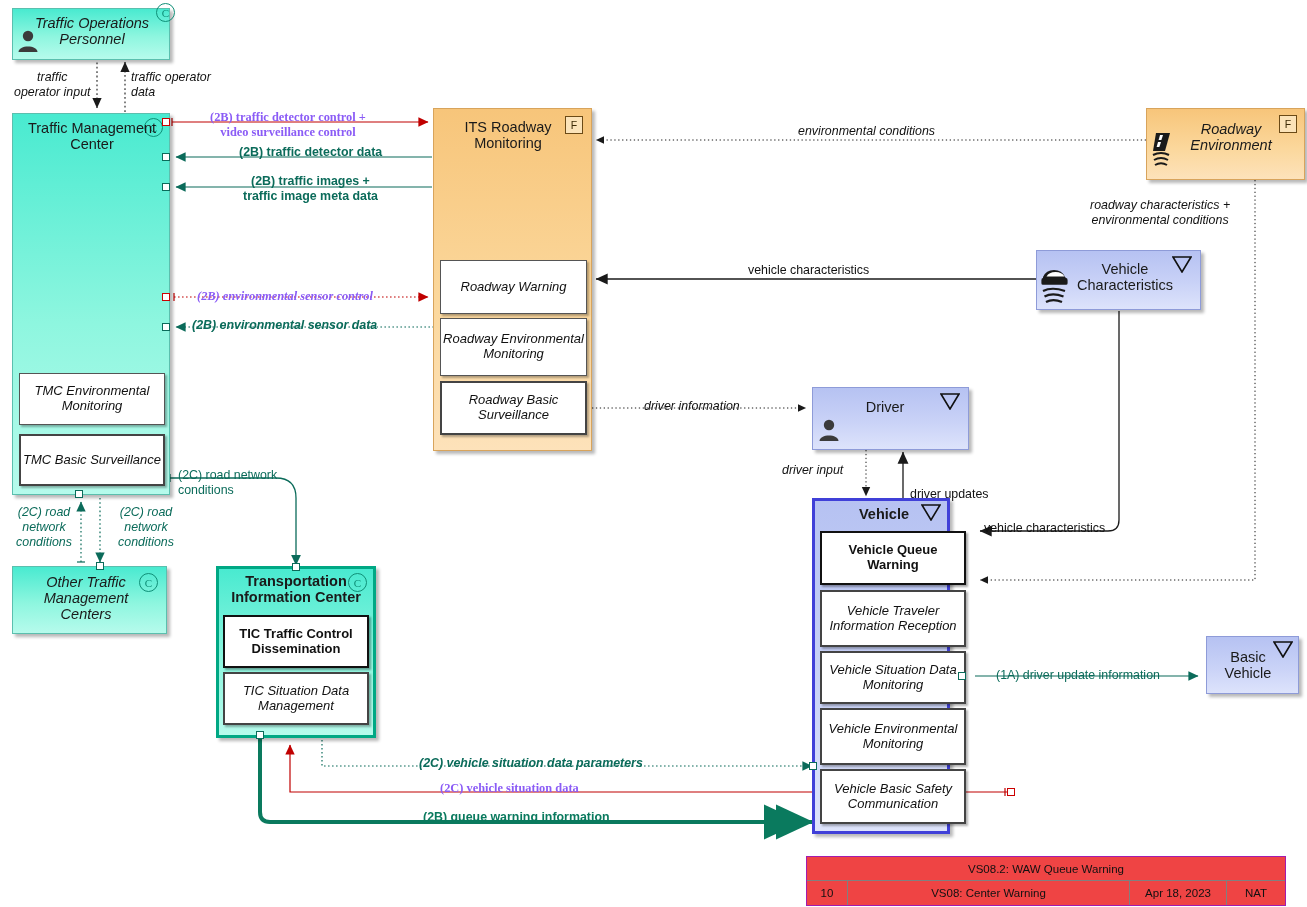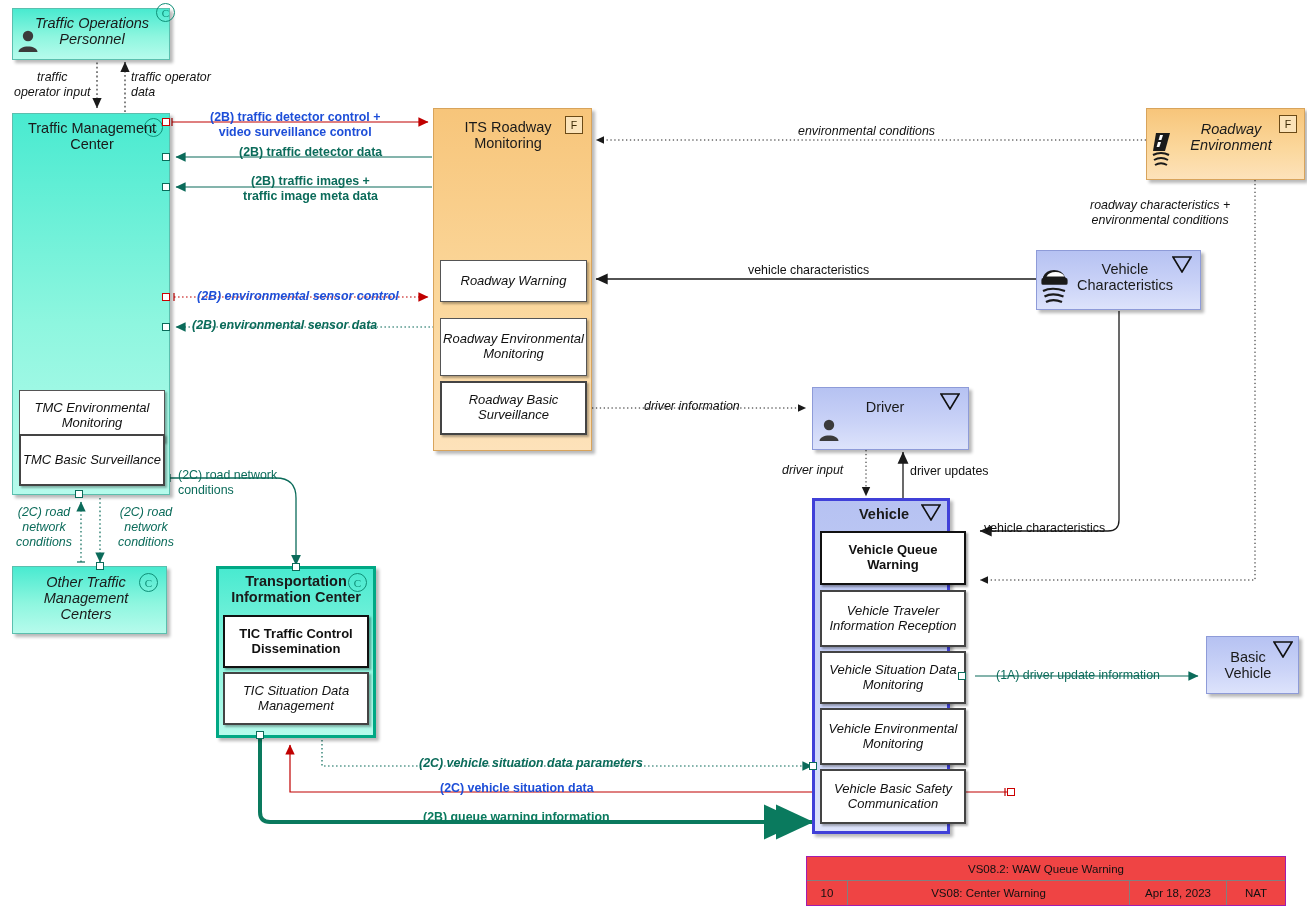--- a/index.html
+++ b/index.html
@@ -22,21 +22,21 @@
       display:flex;align-items:center;justify-content:center;text-align:center;
       font-size:13px;line-height:1.13;color:#111;box-shadow:2px 2px 2px rgba(0,0,0,.3);}
   .fo.italic{font-style:italic;}
   .fo.heavy{border:2.5px solid #111;font-weight:bold;box-shadow:2px 2px 2px rgba(0,0,0,.35);}
   .fo.mid{border:2px solid #444;font-style:italic;}
   
   .flow{position:absolute;font-size:12.4px;line-height:1.2;white-space:nowrap;}
   .flow.ital{font-style:italic;}
   .flow.bold{font-weight:bold;}
   .c-teal{color:#0b6b5a;}
-  .c-red{color:#1d4ed8;}
+  .c-red{color:#8b5cf6;font-family:Liberation Serif, serif;}
   .c-blk{color:#111;}
   .c-grn{color:#0a7a5e;}
   
   .badge-c{position:absolute;width:17px;height:17px;border-radius:50%;border:1.6px solid #0f8f77;
       background:transparent;font-size:11px;color:#0f8f77;display:flex;align-items:center;justify-content:center;
       font-family:"Liberation Serif",serif;}
   .badge-f{position:absolute;width:16px;height:16px;border:1.4px solid #6b4a16;background:#fbe3b9;
       font-size:10.5px;color:#3d2b06;display:flex;align-items:center;justify-content:center;}
   .badge-v{position:absolute;width:20px;height:17px;}
   
@@ -132,21 +132,21 @@
     <svg class="person" style="left:4px;top:20px;" viewBox="0 0 22 24">
       <circle cx="11" cy="7" r="5.2" fill="#3b3b3b"></circle>
       <path d="M1.5,23 C1.5,15.5 20.5,15.5 20.5,23 z" fill="#3b3b3b"></path>
     </svg>
     <div class="label ttl-i" style="left:8px;top:6px;width:142px;">Traffic Operations Personnel</div>
   </div>
 
   <div class="box center shadow" style="left:12px;top:113px;width:158px;height:382px;">
     <div class="badge-c" style="right:6px;top:4px;">C</div>
     <div class="label ttl" style="left:6px;top:6px;width:146px;">Traffic Management Center</div>
-    <div class="fo italic" style="left:6px;top:276px;width:146px;height:52px;">TMC Environmental Monitoring</div>
+    <div class="fo italic" style="left:6px;top:259px;width:146px;height:52px;">TMC Environmental Monitoring</div>
     <div class="fo mid" style="left:6px;top:320px;width:146px;height:52px;">TMC Basic Surveillance</div>
   </div>
   <div class="cs red" style="left:162px;top:118px;"></div>
   <div class="cs teal" style="left:162px;top:153px;"></div>
   <div class="cs teal" style="left:162px;top:183px;"></div>
   <div class="cs red" style="left:162px;top:293px;"></div>
   <div class="cs teal" style="left:162px;top:323px;"></div>
   <div class="cs teal" style="left:75px;top:490px;"></div>
 
   <div class="box center shadow" style="left:12px;top:566px;width:155px;height:68px;">
@@ -160,21 +160,21 @@
     <div class="label ttl-b" style="left:4px;top:4px;width:146px;">Transportation Information Center</div>
     <div class="fo mid" style="left:4px;top:103px;width:146px;height:53px;">TIC Situation Data Management</div>
     <div class="fo heavy" style="left:4px;top:46px;width:146px;height:53px;">TIC Traffic Control Dissemination</div>
   </div>
   <div class="cs teal" style="left:292px;top:563px;"></div>
   <div class="cs teal" style="left:256px;top:731px;"></div>
 
   <div class="box field shadow" style="left:433px;top:108px;width:159px;height:343px;">
     <div class="badge-f" style="right:8px;top:7px;">F</div>
     <div class="label ttl" style="left:4px;top:10px;width:140px;">ITS Roadway Monitoring</div>
-    <div class="fo italic" style="left:6px;top:151px;width:147px;height:42px;">Roadway Warning</div>
+    <div class="fo italic" style="left:6px;top:151px;width:147px;height:54px;">Roadway Warning</div>
     <div class="fo italic" style="left:6px;top:209px;width:147px;height:58px;">Roadway Environmental Monitoring</div>
     <div class="fo mid" style="left:6px;top:272px;width:147px;height:54px;">Roadway Basic Surveillance</div>
   </div>
 
   <div class="box field shadow" style="left:1146px;top:108px;width:159px;height:72px;">
     <div class="badge-f" style="right:7px;top:6px;">F</div>
     <svg style="position:absolute;left:4px;top:22px;width:30px;height:40px;" viewBox="0 0 30 40">
       <path d="M5,2 L19,2 L14,20 L2,20 z" fill="#1a1a1a"></path>
       <path d="M9,4 L12,4 L10.4,9 L7.6,9 z" fill="#fff"></path>
       <path d="M7,11 L10,11 L8.4,16 L5.6,16 z" fill="#fff"></path>
@@ -247,21 +247,21 @@
   <div class="flow ital c-teal" style="left:103px;top:505px;text-align:center;width:86px;">(2C) road<br>network<br>conditions</div>
 
   <div class="flow ital c-blk" style="left:798px;top:124px;">environmental conditions</div>
   <div class="flow ital c-blk" style="left:1090px;top:198px;text-align:center;">roadway characteristics +<br>environmental conditions</div>
 
   <div class="flow c-blk" style="left:748px;top:263px;">vehicle characteristics</div>
   <div class="flow c-blk" style="left:984px;top:521px;">vehicle characteristics</div>
 
   <div class="flow ital c-blk" style="left:644px;top:399px;">driver information</div>
   <div class="flow ital c-blk" style="left:782px;top:463px;">driver input</div>
-  <div class="flow c-blk" style="left:910px;top:464px;">driver updates</div>
+  <div class="flow c-blk" style="left:910px;top:487px;">driver updates</div>
 
   <div class="flow c-teal" style="left:996px;top:668px;">(1A) driver update information</div>
 
   <div class="flow ital bold c-teal" style="left:419px;top:756px;">(2C) vehicle situation data parameters</div>
   <div class="flow bold c-red" style="left:440px;top:781px;">(2C) vehicle situation data</div>
   <div class="flow bold c-grn" style="left:423px;top:810px;">(2B) queue warning information</div>
 
   <div id="titleblock">
     <div id="tb-top">VS08.2: WAW Queue Warning</div>
     <div id="tb-bot">

